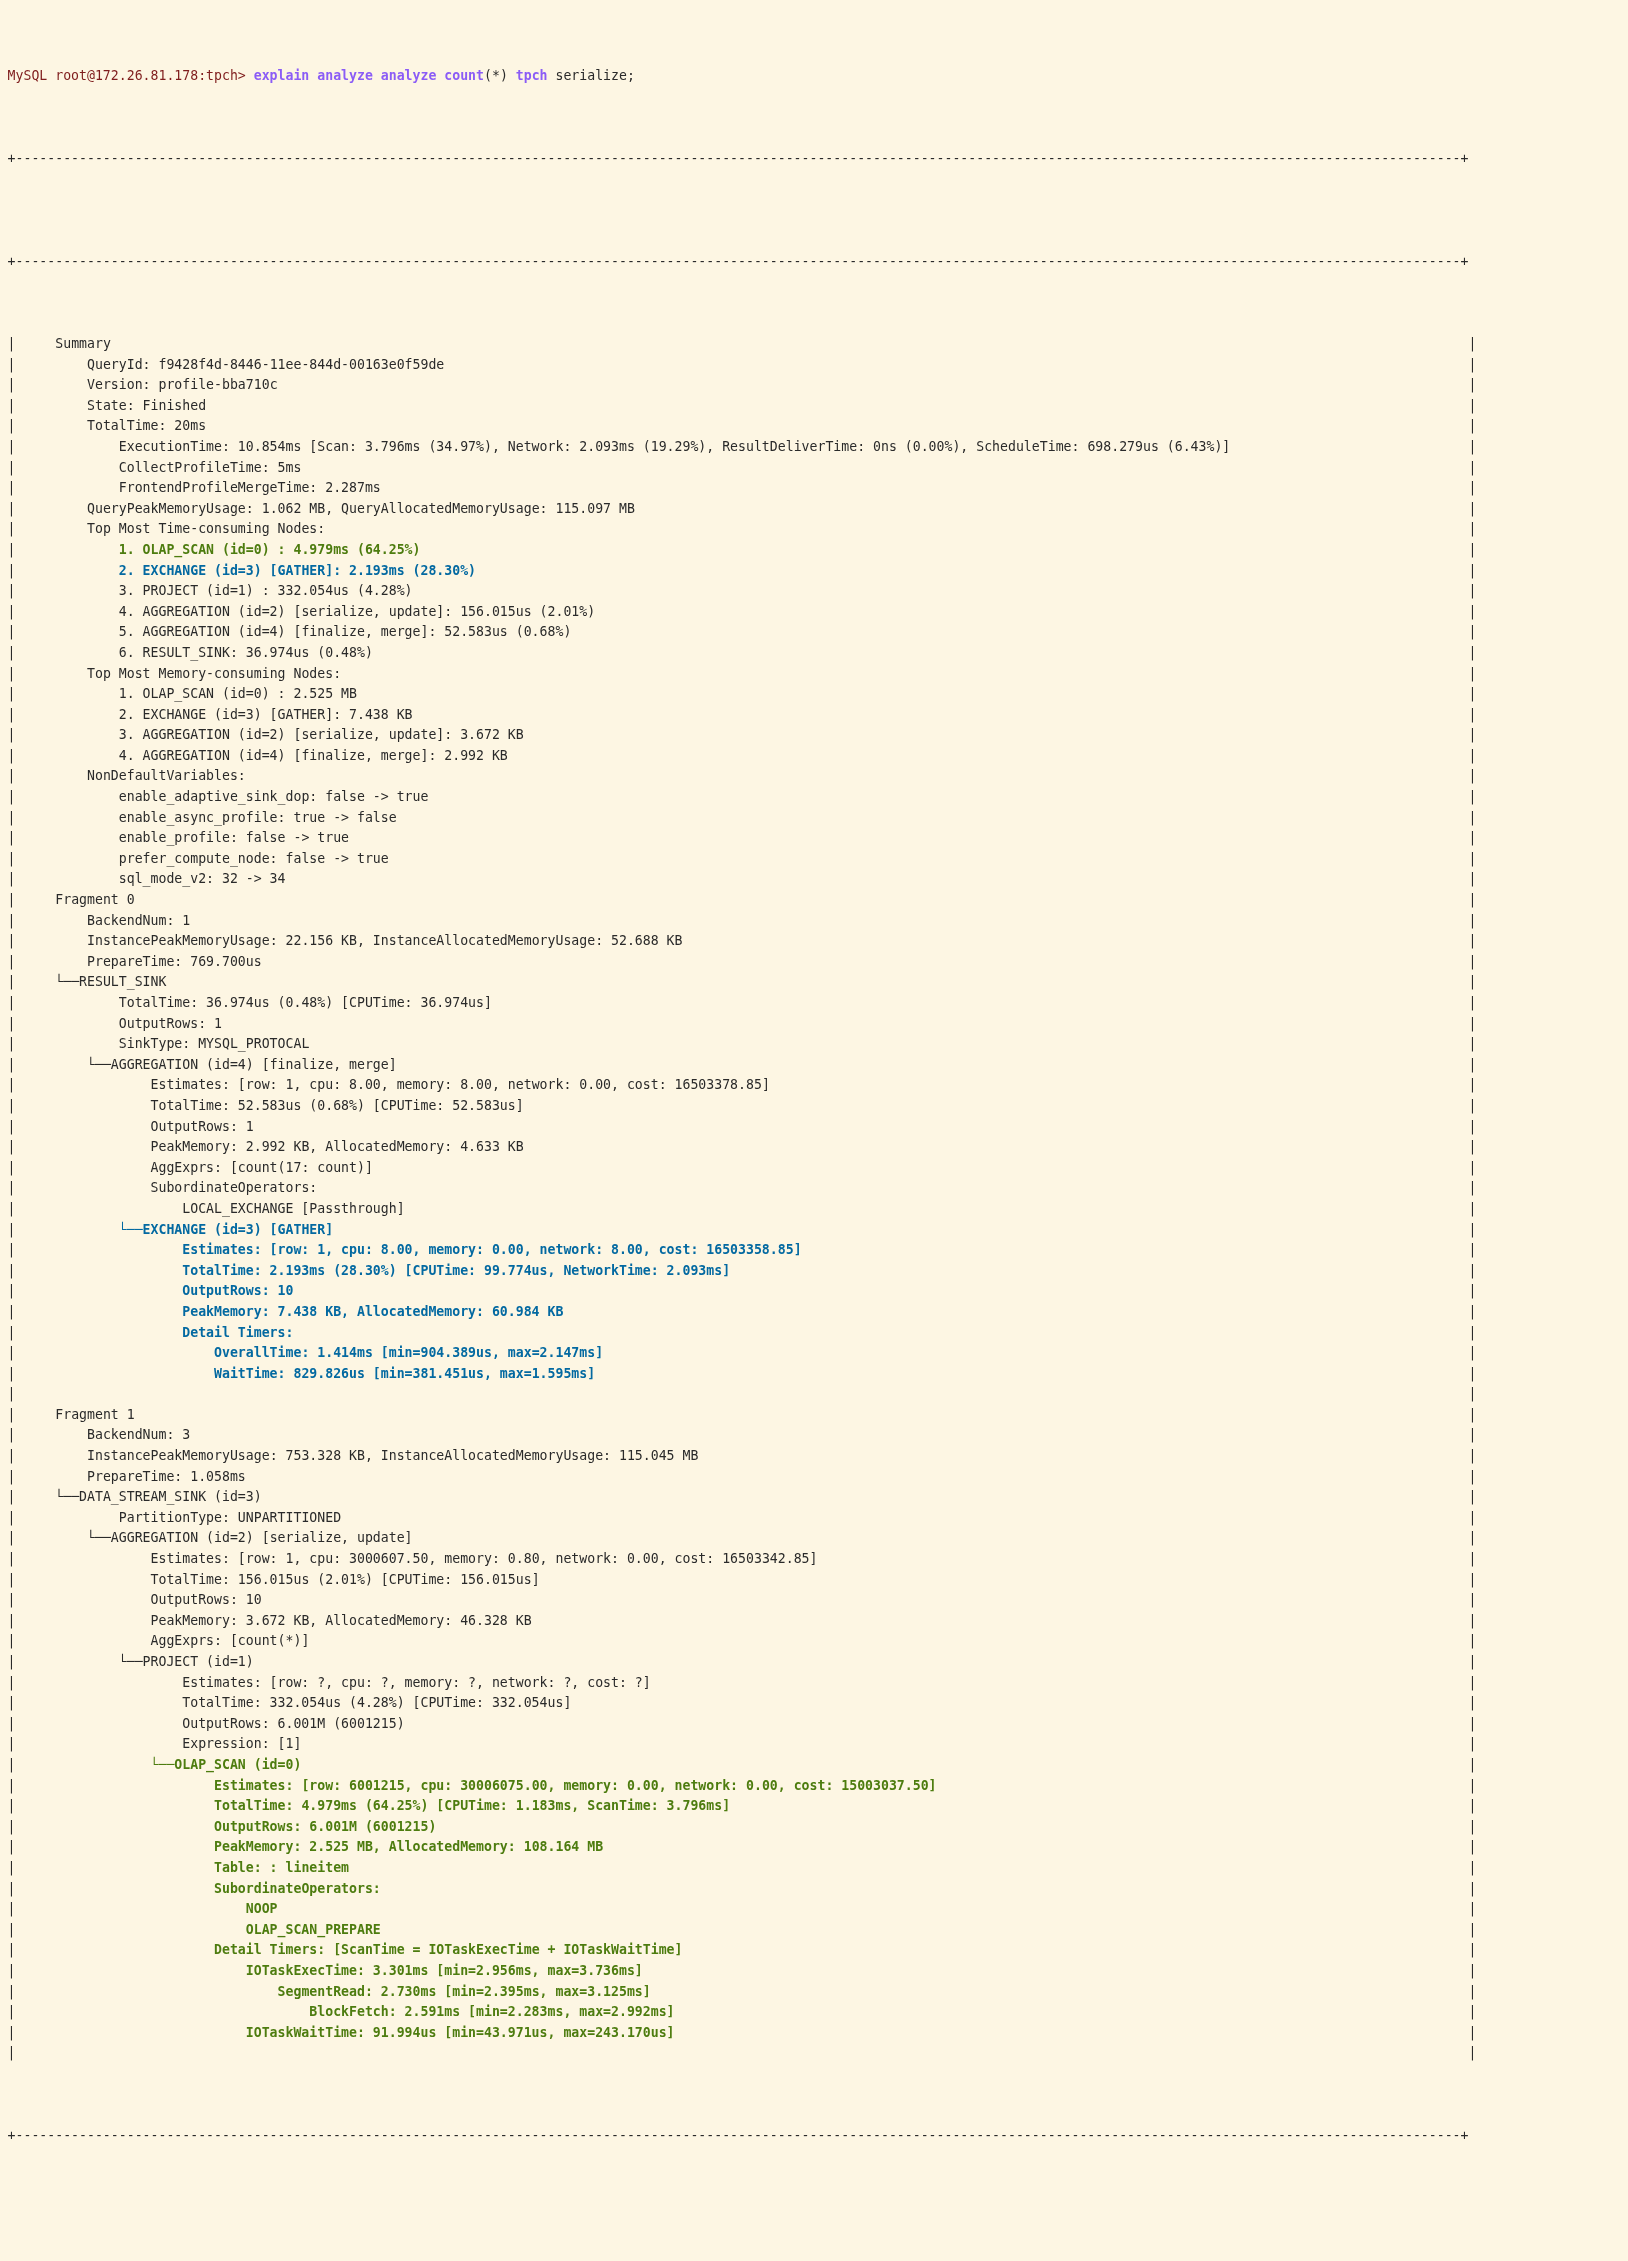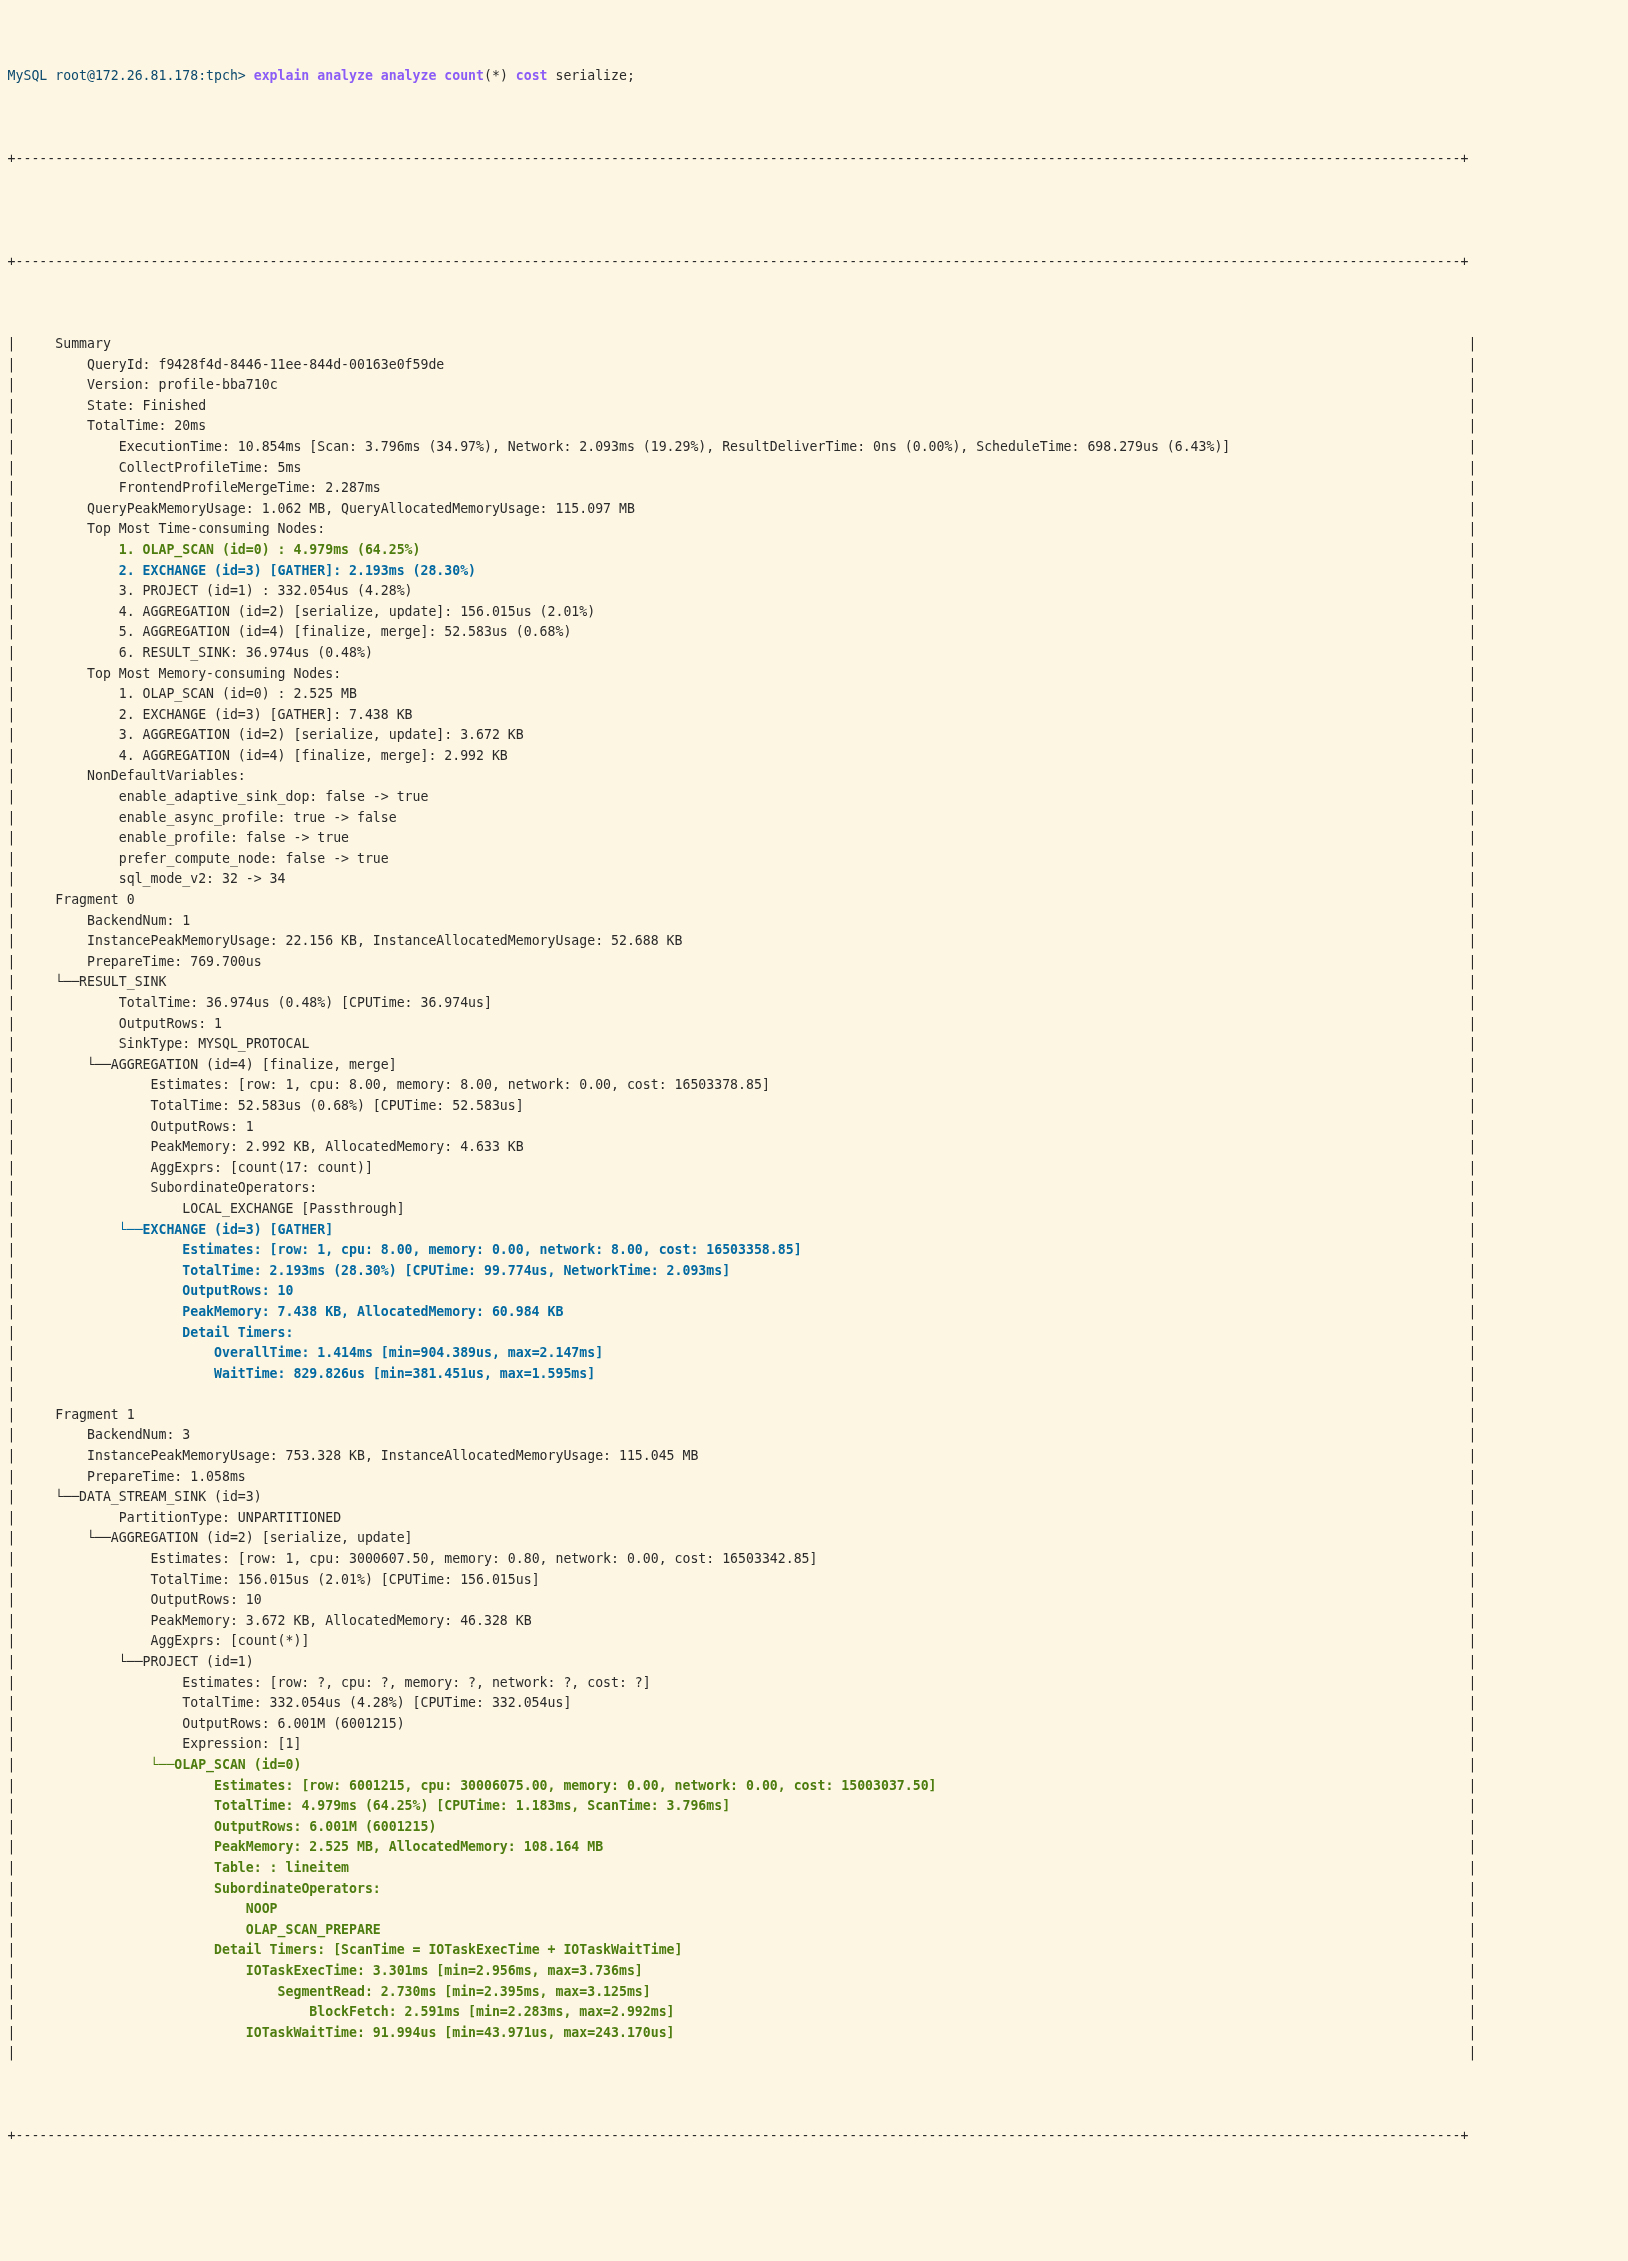--- a/index.html
+++ b/index.html
@@ -14,33 +14,33 @@
     color: #2a2a2a;
     width: 1629px;
     -webkit-font-smoothing: antialiased;
   }
   .term {
     padding: 4.5px 7.6px 7.6px 7.6px;
     white-space: pre;
   }
   .line { white-space: pre; }
   .kw { font-weight: bold; color: #8b5cf6; }
-  .prompt { color: #0c4a6e; margin-top: 24px; }
+  .prompt { color: #7f1d1d; margin-top: 24px; }
   .hdr { color: #1f9b4e; font-weight: bold; }
   .red { color: #0369a1; font-weight: bold; }
   .orange { color: #4d7c0f; font-weight: bold; }
   .plain { color: #2a2a2a; }
   .rule { color: #2a2a2a; }
 </style>
 </head>
 <body>
 
 <div class="term">
 
-  <div class="line"><span class="prompt">MySQL root@172.26.81.178:tpch&gt; </span><span class="kw">explain analyze </span><span class="kw">analyze</span><span class="kw"> count</span><span class="plain">(*)</span><span class="kw"> cost</span><span class="plain"> serialize;</span></div>
+  <div class="line"><span class="prompt">MySQL root@172.26.81.178:tpch&gt; </span><span class="kw">explain analyze </span><span class="kw">analyze</span><span class="kw"> count</span><span class="plain">(*)</span><span class="kw"> tpch</span><span class="plain"> serialize;</span></div>
 
   <div class="line rule">+--------------------------------------------------------------------------------------------------------------------------------------------------------------------------------------+</div>
 
 
   <div class="line rule">+--------------------------------------------------------------------------------------------------------------------------------------------------------------------------------------+</div>
 
   <div id="explain-body"><div class="line"><span class="plain">| </span><span class="plain">    </span><span class="plain">Summary</span><span class="plain">                                                                                                                                                                           |</span></div><div class="line"><span class="plain">| </span><span class="plain">        </span><span class="plain">QueryId: f9428f4d-8446-11ee-844d-00163e0f59de</span><span class="plain">                                                                                                                                 |</span></div><div class="line"><span class="plain">| </span><span class="plain">        </span><span class="plain">Version: profile-bba710c</span><span class="plain">                                                                                                                                                      |</span></div><div class="line"><span class="plain">| </span><span class="plain">        </span><span class="plain">State: Finished</span><span class="plain">                                                                                                                                                               |</span></div><div class="line"><span class="plain">| </span><span class="plain">        </span><span class="plain">TotalTime: 20ms</span><span class="plain">                                                                                                                                                               |</span></div><div class="line"><span class="plain">| </span><span class="plain">            </span><span class="plain">ExecutionTime: 10.854ms [Scan: 3.796ms (34.97%), Network: 2.093ms (19.29%), ResultDeliverTime: 0ns (0.00%), ScheduleTime: 698.279us (6.43%)]</span><span class="plain">                              |</span></div><div class="line"><span class="plain">| </span><span class="plain">            </span><span class="plain">CollectProfileTime: 5ms</span><span class="plain">                                                                                                                                                   |</span></div><div class="line"><span class="plain">| </span><span class="plain">            </span><span class="plain">FrontendProfileMergeTime: 2.287ms</span><span class="plain">                                                                                                                                         |</span></div><div class="line"><span class="plain">| </span><span class="plain">        </span><span class="plain">QueryPeakMemoryUsage: 1.062 MB, QueryAllocatedMemoryUsage: 115.097 MB</span><span class="plain">                                                                                                         |</span></div><div class="line"><span class="plain">| </span><span class="plain">        </span><span class="plain">Top Most Time-consuming Nodes:</span><span class="plain">                                                                                                                                                |</span></div><div class="line"><span class="plain">| </span><span class="plain">            </span><span class="orange">1. OLAP_SCAN (id=0) : 4.979ms (64.25%)</span><span class="plain">                                                                                                                                    |</span></div><div class="line"><span class="plain">| </span><span class="plain">            </span><span class="red">2. EXCHANGE (id=3) [GATHER]: 2.193ms (28.30%)</span><span class="plain">                                                                                                                             |</span></div><div class="line"><span class="plain">| </span><span class="plain">            </span><span class="plain">3. PROJECT (id=1) : 332.054us (4.28%)</span><span class="plain">                                                                                                                                     |</span></div><div class="line"><span class="plain">| </span><span class="plain">            </span><span class="plain">4. AGGREGATION (id=2) [serialize, update]: 156.015us (2.01%)</span><span class="plain">                                                                                                              |</span></div><div class="line"><span class="plain">| </span><span class="plain">            </span><span class="plain">5. AGGREGATION (id=4) [finalize, merge]: 52.583us (0.68%)</span><span class="plain">                                                                                                                 |</span></div><div class="line"><span class="plain">| </span><span class="plain">            </span><span class="plain">6. RESULT_SINK: 36.974us (0.48%)</span><span class="plain">                                                                                                                                          |</span></div><div class="line"><span class="plain">| </span><span class="plain">        </span><span class="plain">Top Most Memory-consuming Nodes:</span><span class="plain">                                                                                                                                              |</span></div><div class="line"><span class="plain">| </span><span class="plain">            </span><span class="plain">1. OLAP_SCAN (id=0) : 2.525 MB</span><span class="plain">                                                                                                                                            |</span></div><div class="line"><span class="plain">| </span><span class="plain">            </span><span class="plain">2. EXCHANGE (id=3) [GATHER]: 7.438 KB</span><span class="plain">                                                                                                                                     |</span></div><div class="line"><span class="plain">| </span><span class="plain">            </span><span class="plain">3. AGGREGATION (id=2) [serialize, update]: 3.672 KB</span><span class="plain">                                                                                                                       |</span></div><div class="line"><span class="plain">| </span><span class="plain">            </span><span class="plain">4. AGGREGATION (id=4) [finalize, merge]: 2.992 KB</span><span class="plain">                                                                                                                         |</span></div><div class="line"><span class="plain">| </span><span class="plain">        </span><span class="plain">NonDefaultVariables:</span><span class="plain">                                                                                                                                                          |</span></div><div class="line"><span class="plain">| </span><span class="plain">            </span><span class="plain">enable_adaptive_sink_dop: false -&gt; true</span><span class="plain">                                                                                                                                   |</span></div><div class="line"><span class="plain">| </span><span class="plain">            </span><span class="plain">enable_async_profile: true -&gt; false</span><span class="plain">                                                                                                                                       |</span></div><div class="line"><span class="plain">| </span><span class="plain">            </span><span class="plain">enable_profile: false -&gt; true</span><span class="plain">                                                                                                                                             |</span></div><div class="line"><span class="plain">| </span><span class="plain">            </span><span class="plain">prefer_compute_node: false -&gt; true</span><span class="plain">                                                                                                                                        |</span></div><div class="line"><span class="plain">| </span><span class="plain">            </span><span class="plain">sql_mode_v2: 32 -&gt; 34</span><span class="plain">                                                                                                                                                     |</span></div><div class="line"><span class="plain">| </span><span class="plain">    </span><span class="plain">Fragment 0</span><span class="plain">                                                                                                                                                                        |</span></div><div class="line"><span class="plain">| </span><span class="plain">        </span><span class="plain">BackendNum: 1</span><span class="plain">                                                                                                                                                                 |</span></div><div class="line"><span class="plain">| </span><span class="plain">        </span><span class="plain">InstancePeakMemoryUsage: 22.156 KB, InstanceAllocatedMemoryUsage: 52.688 KB</span><span class="plain">                                                                                                   |</span></div><div class="line"><span class="plain">| </span><span class="plain">        </span><span class="plain">PrepareTime: 769.700us</span><span class="plain">                                                                                                                                                        |</span></div><div class="line"><span class="plain">| </span><span class="plain">    </span><span class="plain">└──RESULT_SINK</span><span class="plain">                                                                                                                                                                    |</span></div><div class="line"><span class="plain">| </span><span class="plain">            </span><span class="plain">TotalTime: 36.974us (0.48%) [CPUTime: 36.974us]</span><span class="plain">                                                                                                                           |</span></div><div class="line"><span class="plain">| </span><span class="plain">            </span><span class="plain">OutputRows: 1</span><span class="plain">                                                                                                                                                             |</span></div><div class="line"><span class="plain">| </span><span class="plain">            </span><span class="plain">SinkType: MYSQL_PROTOCAL</span><span class="plain">                                                                                                                                                  |</span></div><div class="line"><span class="plain">| </span><span class="plain">        </span><span class="plain">└──AGGREGATION (id=4) [finalize, merge]</span><span class="plain">                                                                                                                                       |</span></div><div class="line"><span class="plain">| </span><span class="plain">                </span><span class="plain">Estimates: [row: 1, cpu: 8.00, memory: 8.00, network: 0.00, cost: 16503378.85]</span><span class="plain">                                                                                        |</span></div><div class="line"><span class="plain">| </span><span class="plain">                </span><span class="plain">TotalTime: 52.583us (0.68%) [CPUTime: 52.583us]</span><span class="plain">                                                                                                                       |</span></div><div class="line"><span class="plain">| </span><span class="plain">                </span><span class="plain">OutputRows: 1</span><span class="plain">                                                                                                                                                         |</span></div><div class="line"><span class="plain">| </span><span class="plain">                </span><span class="plain">PeakMemory: 2.992 KB, AllocatedMemory: 4.633 KB</span><span class="plain">                                                                                                                       |</span></div><div class="line"><span class="plain">| </span><span class="plain">                </span><span class="plain">AggExprs: [count(17: count)]</span><span class="plain">                                                                                                                                          |</span></div><div class="line"><span class="plain">| </span><span class="plain">                </span><span class="plain">SubordinateOperators:</span><span class="plain">                                                                                                                                                 |</span></div><div class="line"><span class="plain">| </span><span class="plain">                    </span><span class="plain">LOCAL_EXCHANGE [Passthrough]</span><span class="plain">                                                                                                                                      |</span></div><div class="line"><span class="plain">| </span><span class="plain">            </span><span class="red">└──EXCHANGE (id=3) [GATHER]</span><span class="plain">                                                                                                                                               |</span></div><div class="line"><span class="plain">| </span><span class="plain">                    </span><span class="red">Estimates: [row: 1, cpu: 8.00, memory: 0.00, network: 8.00, cost: 16503358.85]</span><span class="plain">                                                                                    |</span></div><div class="line"><span class="plain">| </span><span class="plain">                    </span><span class="red">TotalTime: 2.193ms (28.30%) [CPUTime: 99.774us, NetworkTime: 2.093ms]</span><span class="plain">                                                                                             |</span></div><div class="line"><span class="plain">| </span><span class="plain">                    </span><span class="red">OutputRows: 10</span><span class="plain">                                                                                                                                                    |</span></div><div class="line"><span class="plain">| </span><span class="plain">                    </span><span class="red">PeakMemory: 7.438 KB, AllocatedMemory: 60.984 KB</span><span class="plain">                                                                                                                  |</span></div><div class="line"><span class="plain">| </span><span class="plain">                    </span><span class="red">Detail Timers:</span><span class="plain">                                                                                                                                                    |</span></div><div class="line"><span class="plain">| </span><span class="plain">                        </span><span class="red">OverallTime: 1.414ms [min=904.389us, max=2.147ms]</span><span class="plain">                                                                                                             |</span></div><div class="line"><span class="plain">| </span><span class="plain">                        </span><span class="red">WaitTime: 829.826us [min=381.451us, max=1.595ms]</span><span class="plain">                                                                                                              |</span></div><div class="line"><span class="plain">| </span><span class="plain"></span><span class="plain"></span><span class="plain">                                                                                                                                                                                      |</span></div><div class="line"><span class="plain">| </span><span class="plain">    </span><span class="plain">Fragment 1</span><span class="plain">                                                                                                                                                                        |</span></div><div class="line"><span class="plain">| </span><span class="plain">        </span><span class="plain">BackendNum: 3</span><span class="plain">                                                                                                                                                                 |</span></div><div class="line"><span class="plain">| </span><span class="plain">        </span><span class="plain">InstancePeakMemoryUsage: 753.328 KB, InstanceAllocatedMemoryUsage: 115.045 MB</span><span class="plain">                                                                                                 |</span></div><div class="line"><span class="plain">| </span><span class="plain">        </span><span class="plain">PrepareTime: 1.058ms</span><span class="plain">                                                                                                                                                          |</span></div><div class="line"><span class="plain">| </span><span class="plain">    </span><span class="plain">└──DATA_STREAM_SINK (id=3)</span><span class="plain">                                                                                                                                                        |</span></div><div class="line"><span class="plain">| </span><span class="plain">            </span><span class="plain">PartitionType: UNPARTITIONED</span><span class="plain">                                                                                                                                              |</span></div><div class="line"><span class="plain">| </span><span class="plain">        </span><span class="plain">└──AGGREGATION (id=2) [serialize, update]</span><span class="plain">                                                                                                                                     |</span></div><div class="line"><span class="plain">| </span><span class="plain">                </span><span class="plain">Estimates: [row: 1, cpu: 3000607.50, memory: 0.80, network: 0.00, cost: 16503342.85]</span><span class="plain">                                                                                  |</span></div><div class="line"><span class="plain">| </span><span class="plain">                </span><span class="plain">TotalTime: 156.015us (2.01%) [CPUTime: 156.015us]</span><span class="plain">                                                                                                                     |</span></div><div class="line"><span class="plain">| </span><span class="plain">                </span><span class="plain">OutputRows: 10</span><span class="plain">                                                                                                                                                        |</span></div><div class="line"><span class="plain">| </span><span class="plain">                </span><span class="plain">PeakMemory: 3.672 KB, AllocatedMemory: 46.328 KB</span><span class="plain">                                                                                                                      |</span></div><div class="line"><span class="plain">| </span><span class="plain">                </span><span class="plain">AggExprs: [count(*)]</span><span class="plain">                                                                                                                                                  |</span></div><div class="line"><span class="plain">| </span><span class="plain">            </span><span class="plain">└──PROJECT (id=1)</span><span class="plain">                                                                                                                                                         |</span></div><div class="line"><span class="plain">| </span><span class="plain">                    </span><span class="plain">Estimates: [row: ?, cpu: ?, memory: ?, network: ?, cost: ?]</span><span class="plain">                                                                                                       |</span></div><div class="line"><span class="plain">| </span><span class="plain">                    </span><span class="plain">TotalTime: 332.054us (4.28%) [CPUTime: 332.054us]</span><span class="plain">                                                                                                                 |</span></div><div class="line"><span class="plain">| </span><span class="plain">                    </span><span class="plain">OutputRows: 6.001M (6001215)</span><span class="plain">                                                                                                                                      |</span></div><div class="line"><span class="plain">| </span><span class="plain">                    </span><span class="plain">Expression: [1]</span><span class="plain">                                                                                                                                                   |</span></div><div class="line"><span class="plain">| </span><span class="plain">                </span><span class="orange">└──OLAP_SCAN (id=0)</span><span class="plain">                                                                                                                                                   |</span></div><div class="line"><span class="plain">| </span><span class="plain">                        </span><span class="orange">Estimates: [row: 6001215, cpu: 30006075.00, memory: 0.00, network: 0.00, cost: 15003037.50]</span><span class="plain">                                                                   |</span></div><div class="line"><span class="plain">| </span><span class="plain">                        </span><span class="orange">TotalTime: 4.979ms (64.25%) [CPUTime: 1.183ms, ScanTime: 3.796ms]</span><span class="plain">                                                                                             |</span></div><div class="line"><span class="plain">| </span><span class="plain">                        </span><span class="orange">OutputRows: 6.001M (6001215)</span><span class="plain">                                                                                                                                  |</span></div><div class="line"><span class="plain">| </span><span class="plain">                        </span><span class="orange">PeakMemory: 2.525 MB, AllocatedMemory: 108.164 MB</span><span class="plain">                                                                                                             |</span></div><div class="line"><span class="plain">| </span><span class="plain">                        </span><span class="orange">Table: : lineitem</span><span class="plain">                                                                                                                                             |</span></div><div class="line"><span class="plain">| </span><span class="plain">                        </span><span class="orange">SubordinateOperators:</span><span class="plain">                                                                                                                                         |</span></div><div class="line"><span class="plain">| </span><span class="plain">                            </span><span class="orange">NOOP</span><span class="plain">                                                                                                                                                      |</span></div><div class="line"><span class="plain">| </span><span class="plain">                            </span><span class="orange">OLAP_SCAN_PREPARE</span><span class="plain">                                                                                                                                         |</span></div><div class="line"><span class="plain">| </span><span class="plain">                        </span><span class="orange">Detail Timers: [ScanTime = IOTaskExecTime + IOTaskWaitTime]</span><span class="plain">                                                                                                   |</span></div><div class="line"><span class="plain">| </span><span class="plain">                            </span><span class="orange">IOTaskExecTime: 3.301ms [min=2.956ms, max=3.736ms]</span><span class="plain">                                                                                                        |</span></div><div class="line"><span class="plain">| </span><span class="plain">                                </span><span class="orange">SegmentRead: 2.730ms [min=2.395ms, max=3.125ms]</span><span class="plain">                                                                                                       |</span></div><div class="line"><span class="plain">| </span><span class="plain">                                    </span><span class="orange">BlockFetch: 2.591ms [min=2.283ms, max=2.992ms]</span><span class="plain">                                                                                                    |</span></div><div class="line"><span class="plain">| </span><span class="plain">                            </span><span class="orange">IOTaskWaitTime: 91.994us [min=43.971us, max=243.170us]</span><span class="plain">                                                                                                    |</span></div><div class="line"><span class="plain">| </span><span class="plain"></span><span class="plain"></span><span class="plain">                                                                                                                                                                                      |</span></div></div>
 
   <div class="line rule">+--------------------------------------------------------------------------------------------------------------------------------------------------------------------------------------+</div>
 

